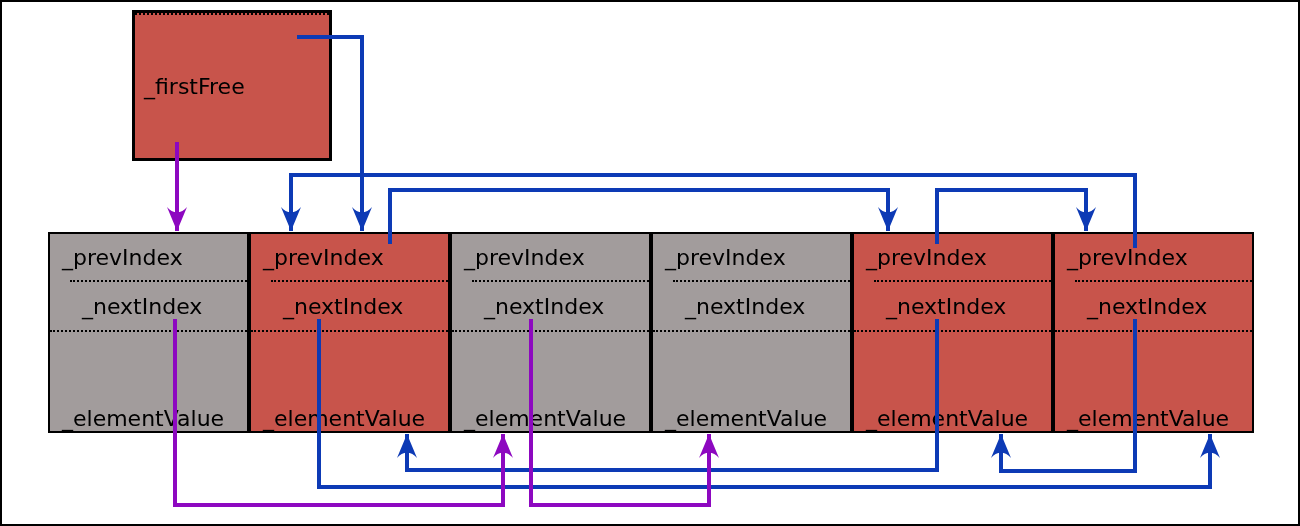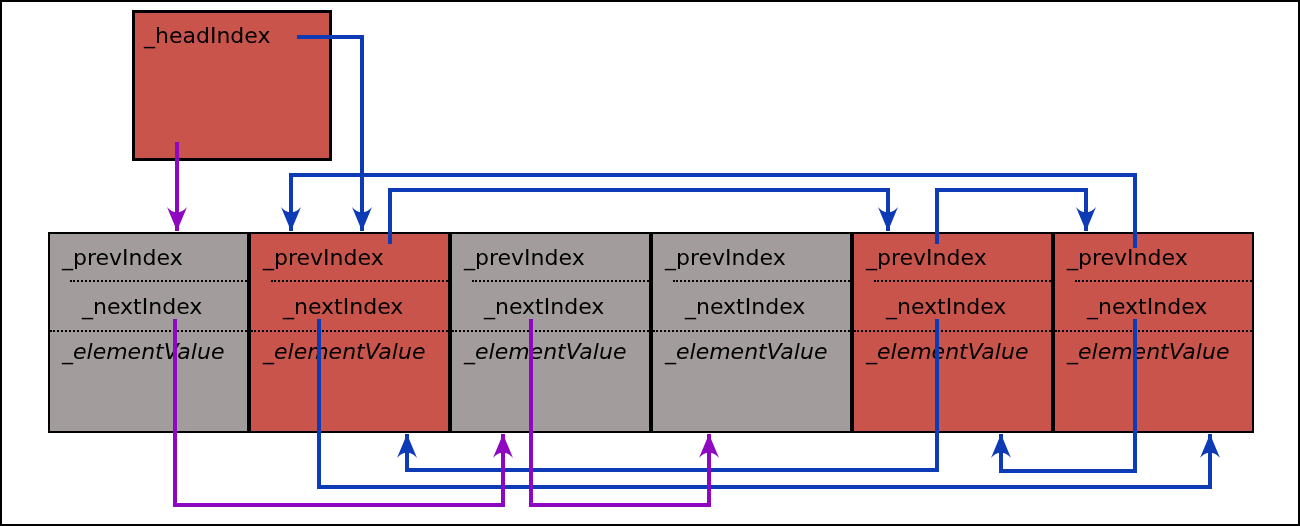--- a/index.html
+++ b/index.html
@@ -30,35 +30,35 @@
   .node{
     width:201px; height:201px; border:2px solid var(--ink); box-sizing:border-box;
     display:flex; flex-direction:column; background:var(--free);
   }
   .node[data-state="used"]{background:var(--used);}
   .node[data-state="free"]{background:var(--free);}
   .frow{ padding-left:12px; font-size:22px; box-sizing:border-box;
     display:flex; align-items:center;}
   .f1{height:46px;}
   .f2{height:50px; border-top:2px dotted var(--ink);margin-left:20px;}
-  .f3{flex:1; border-top:2px dotted var(--ink); align-items:flex-start; padding-top:7px;font-style:italic;}
+  .f3{flex:1; border-top:2px dotted var(--ink); align-items:flex-end; padding-top:7px;}
   .arrows{ position:absolute; left:0; top:0; width:1300px; height:526px;
     pointer-events:none;}
   .arrows polyline, .arrows line{ fill:none; stroke-width:4px;}
   .pblue{stroke:var(--blue);}
   .ppurple{stroke:var(--purple);}
 </style>
 </head>
 <body>
 
 <div class="canvas">
 
   <div class="header-box">
-    <div class="hrow h1">
-      <span>_headIndex</span>
+    <div class="hrow h3">
+      <span>_firstFree</span>
     </div>
   </div>
 
   <div class="nodes-row">
 
     <div class="node" data-state="free">
       <div class="frow f1">
           <span>_prevIndex</span>
         </div>
       <div class="frow f2">

